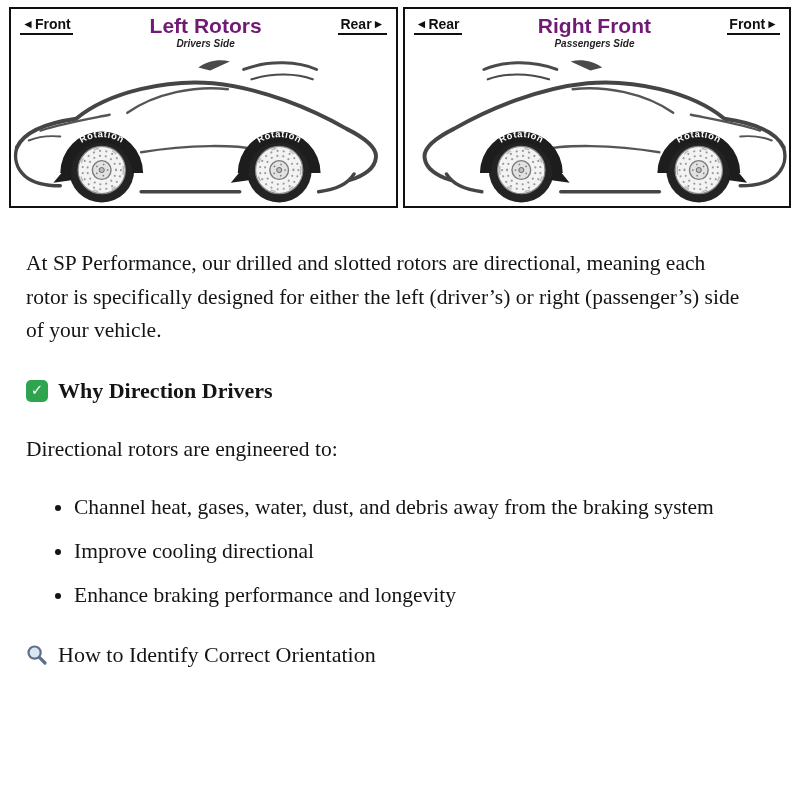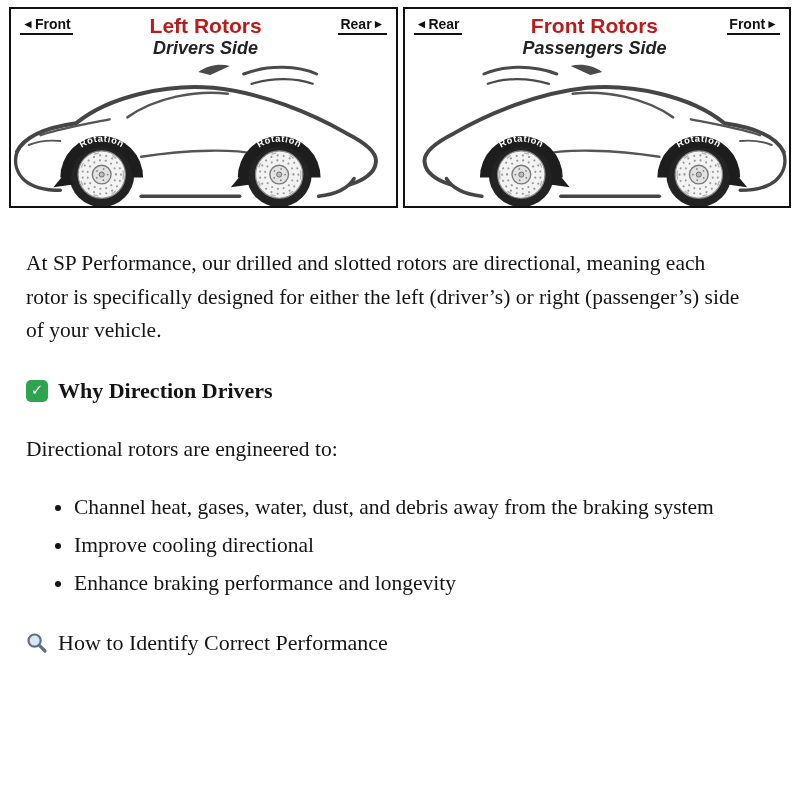--- a/index.html
+++ b/index.html
@@ -20,46 +20,46 @@
     padding:5px 9px 0 9px;
   }
   .dir {
     font-family:"Liberation Sans", sans-serif; font-weight:700; font-size:14px;
     border-bottom:2.5px solid #101010; padding:0 2px 1px 2px; margin-top:2px;
     display:flex; align-items:center; gap:1px; color:#101010; white-space:nowrap;
   }
   .dir .tri { font-size:12px; line-height:1; }
   .titles { text-align:center; line-height:1.12; }
   .panel-title {
-    font-family:"Liberation Sans", sans-serif; font-weight:700; font-size:21px; color:#b91c1c;
+    font-family:"Liberation Sans", sans-serif; font-weight:700; font-size:21px; color:#701a75;
   }
   .panel-sub {
     font-family:"Liberation Sans", sans-serif; font-weight:700; font-style:italic;
-    font-size:18px; color:#222;
+    font-size:10px; color:#222;
   }
   .car-svg { width:100%; flex:1; display:block; }
   .rot-text {
     font-family:"Liberation Sans", sans-serif; font-weight:700; font-size:9.5px;
     fill:#ffffff; letter-spacing:.6px;
   }
 
   
   .article { padding:10px 54px 0 26px; font-size:21.5px; line-height:1.56; }
   .article p { margin:25px 0; }
   .h-row { display:flex; align-items:center; gap:10px; margin:26px 0 14px; font-size:22px; }
   .h-row.bold { font-weight:700; }
   .check-icon {
     width:22px; height:22px; background:#2ea44f; border-radius:5px; flex:0 0 auto;
     display:inline-flex; align-items:center; justify-content:center;
     color:#fff; font-size:15px; font-weight:700;
     font-family:"DejaVu Sans", sans-serif;
   }
   .mag-icon { flex:0 0 auto; display:inline-block; }
   ul { margin:12px 0 22px; padding-left:48px; }
-  li { margin:4px 0; padding-right:20px; }
+  li { margin:10px 0; padding-right:20px; }
   li::marker { color:#141414; }
 </style>
 </head>
 <body>
 
 <svg width="0" height="0" style="position:absolute" aria-hidden="true">
   <defs>
     <g id="wheel">
       <circle r="33" fill="#232323"></circle>
       <circle r="24" fill="#f3f3f3" stroke="#8a8a8a" stroke-width="1.2"></circle>
@@ -128,21 +128,21 @@
       </svg>
     </div>
 
     <div class="panel">
       <div class="panel-head">
         <span class="dir">
           <span class="tri">◄</span>
           <span>Rear</span>
         </span>
         <span class="titles">
-          <div class="panel-title">Front Rotors</div>
+          <div class="panel-title">Right Front</div>
           <div class="panel-sub">Passengers Side</div>
         </span>
         <span class="dir">
           <span>Front</span>
           <span class="tri">►</span>
         </span>
       </div>
       <svg class="car-svg" viewBox="0 0 390 150">
         <g transform="translate(390,0) scale(-1,1)">
             <use href="#car-left"></use>
@@ -174,18 +174,18 @@
       <li><span>Channel heat, gases, water, dust, and debris away from the braking system</span></li>
       <li><span>Improve cooling directional</span></li>
       <li><span>Enhance braking performance and longevity</span></li>
     </ul>
 
     <div class="h-row">
       <svg class="mag-icon" width="22" height="22" viewBox="0 0 22 22">
         <circle cx="8.6" cy="8.6" r="6.1" fill="#d9e7f4" stroke="#5b6f88" stroke-width="2.2"></circle>
         <line x1="13.4" y1="13.4" x2="19" y2="19" stroke="#5b6f88" stroke-width="3.2" stroke-linecap="round"></line>
       </svg>
-      <span>How to Identify Correct Performance</span>
+      <span>How to Identify Correct Orientation</span>
     </div>
 
 
   </div>
 </div>
 
 </body></html>

